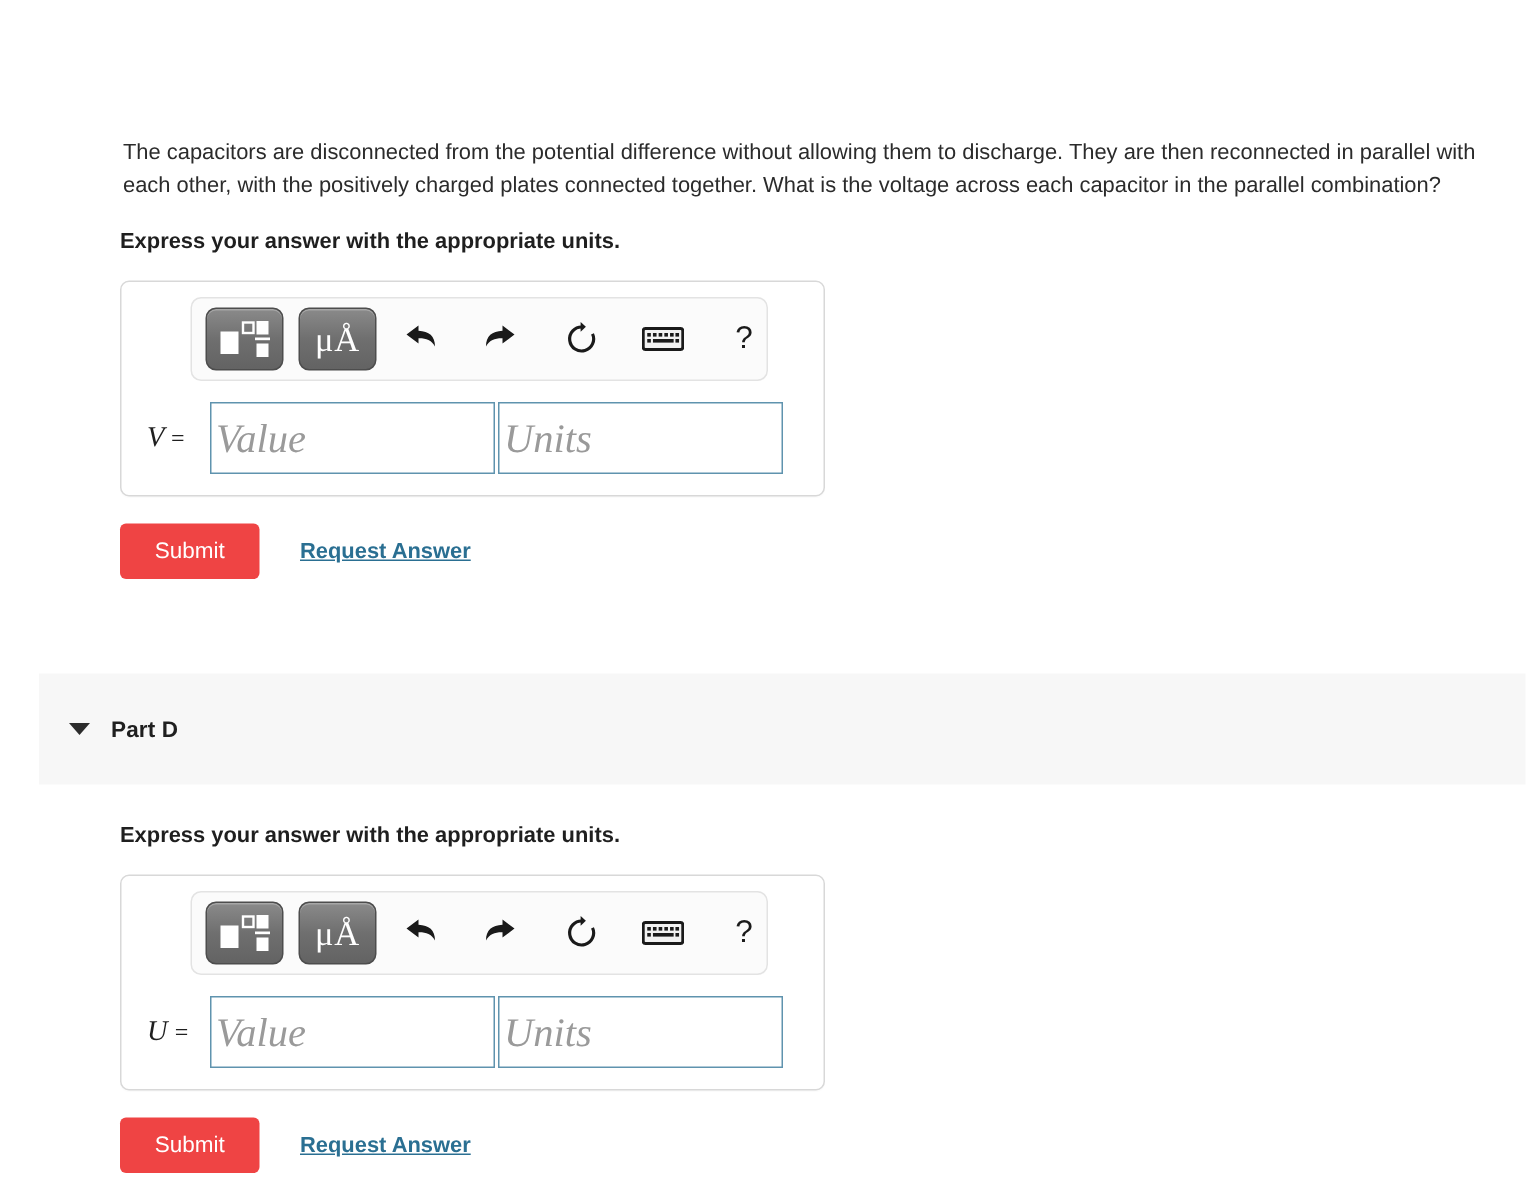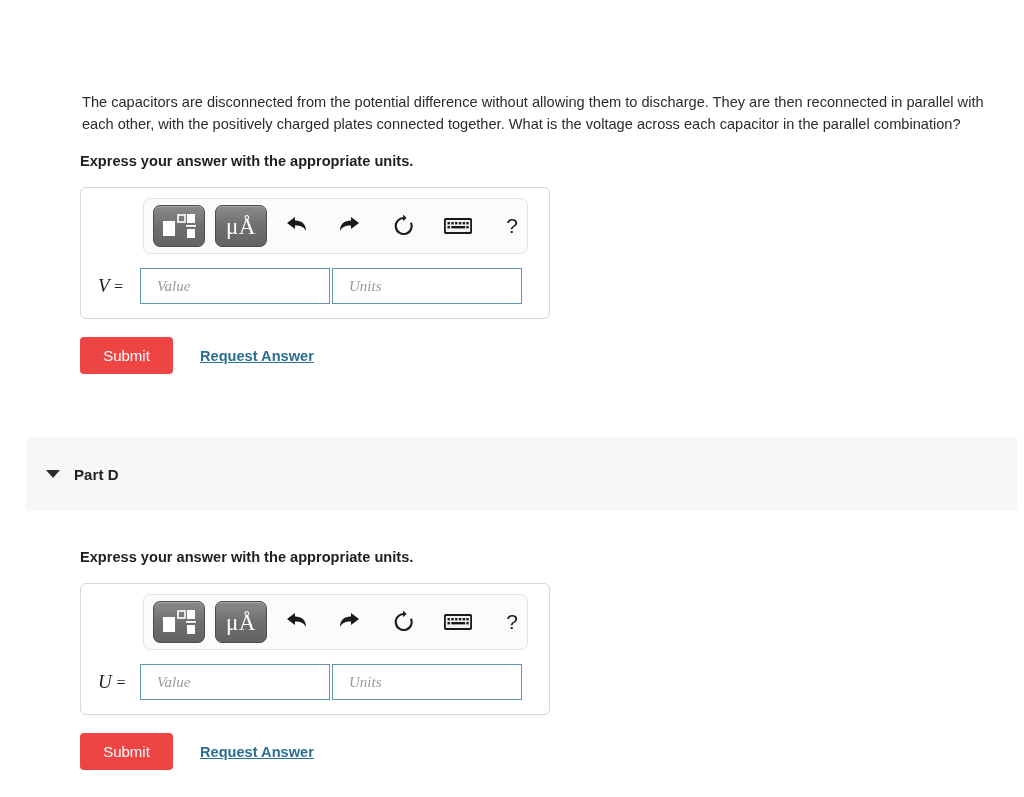--- a/index.html
+++ b/index.html
@@ -70,21 +70,21 @@
   
   .answer-box {
     border: 1px solid #d8d8d8;
     border-radius: 6px;
     background: #ffffff;
     width: 470px;
     padding: 10px 12px 14px 12px;
     box-shadow: 0 1px 1px rgba(0,0,0,0.02);
   }
   .toolbar {
-    margin-left: 50px;
+    margin-left: 34px;
     width: 385px;
     height: 56px;
     border: 1px solid #e3e3e3;
     border-radius: 7px;
     background: #fbfbfb;
     display: flex;
     align-items: center;
     padding-left: 9px;
     gap: 4px;
     justify-content: space-between;
@@ -141,28 +141,28 @@
     color: #1f1f1f;
     width: 42px;
     text-align: left;
     white-space: nowrap;
   }
   .var-label .eq {
     font-style: normal;
     font-size: 16px;
   }
   .ans-input {
-    height: 36px;
+    height: 48px;
     border: 1px solid #5f93ae;
     background: #ffffff;
     font-family: "Liberation Serif", serif;
     font-style: italic;
-    font-size: 15px;
+    font-size: 27px;
     color: #333333;
-    padding: 0 16px;
+    padding: 0 3px;
     outline: none;
   }
   .ans-input::placeholder {
     color: #9a9a9a;
     font-family: "Liberation Serif", serif;
     font-style: italic;
     opacity: 1;
   }
   .input-value { width: 190px; }
   .input-units { width: 190px; margin-left: 2px; }
@@ -265,21 +265,21 @@
         <input class="ans-input input-units" type="text" placeholder="Units" style="">
       </div>
     </div>
 
     <div class="actions" style="margin-top:18px;">
       <button class="submit-btn">Submit</button>
       <a class="request-link">Request Answer</a>
     </div>
   </div>
 
-  <div class="part-header" style="top:437px;">
+  <div class="part-header" style="top:449px;">
     <div class="disclosure-caret"></div>
     <span class="part-title">Part D</span>
   </div>
 
   <div class="part-body" style="top:531px;">
     <p class="express" style="margin-top:18px;">Express your answer with the appropriate units.</p>
 
     <div class="answer-box" style="margin-top:18px;">
       <div class="toolbar">
 

